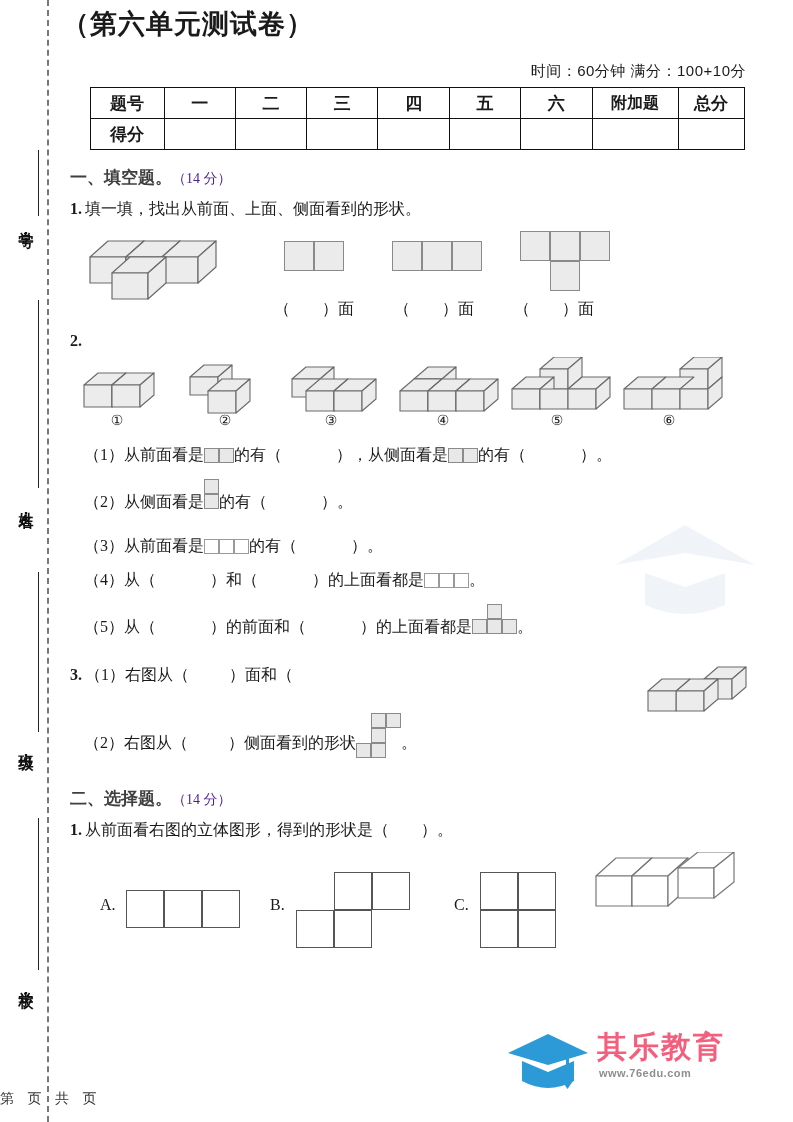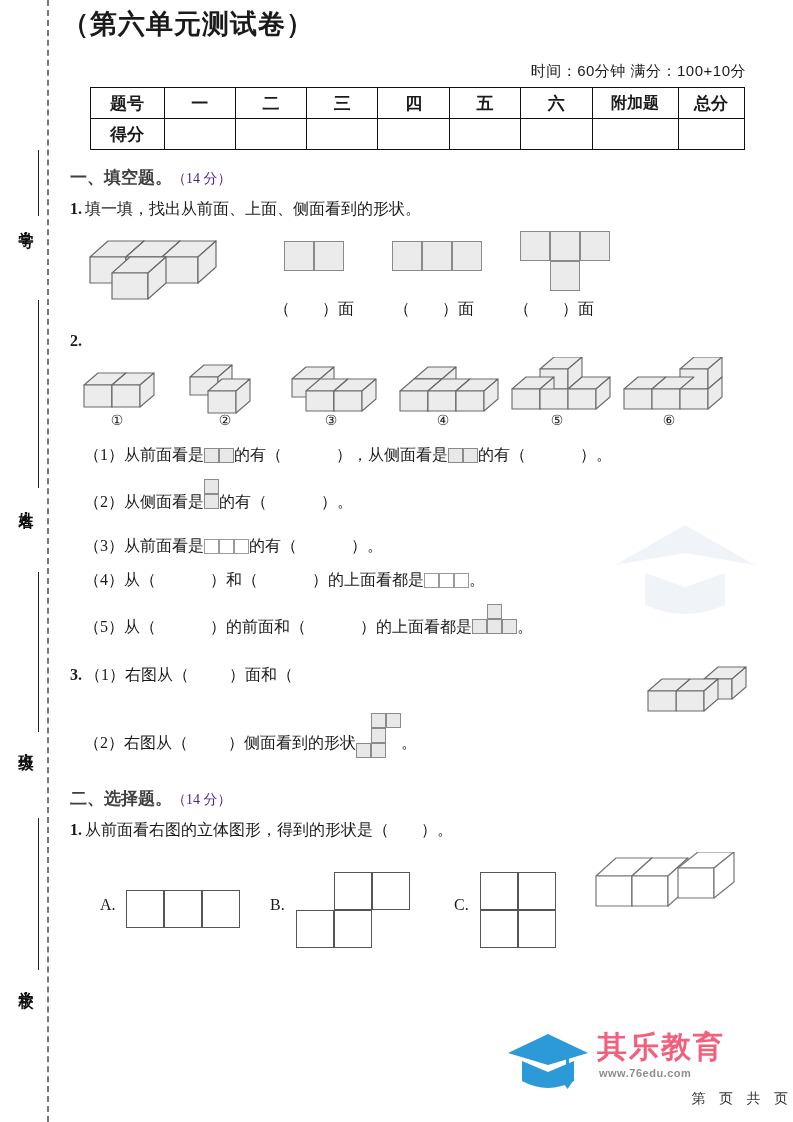--- a/index.html
+++ b/index.html
@@ -126,21 +126,21 @@
     position:absolute; left:92px; top:2px;
     font-size:30px; font-weight:700; color:#f3607d; letter-spacing:2px;
     font-family:"Liberation Sans","DejaVu Sans",sans-serif;
   }
   .logo-url {
     position:absolute; left:94px; top:42px;
     font-size:11px; font-weight:700; color:#8e8e8e; letter-spacing:.5px;
     font-family:"Liberation Sans","DejaVu Sans",sans-serif;
   }
   .footer {
-    position:absolute; left:0; right:0; top:1090px; text-align:right;
+    position:absolute; left:0; right:0; top:1090px; text-align:left;
     font-size:14px; color:#333; letter-spacing:5px;
     font-family:"Liberation Serif","DejaVu Serif",serif;
   }
   .watermark {
     position:absolute; left:595px; top:495px; width:180px; height:130px;
     opacity:.07; pointer-events:none;
   }
 </style>
 </head>
 <body>

